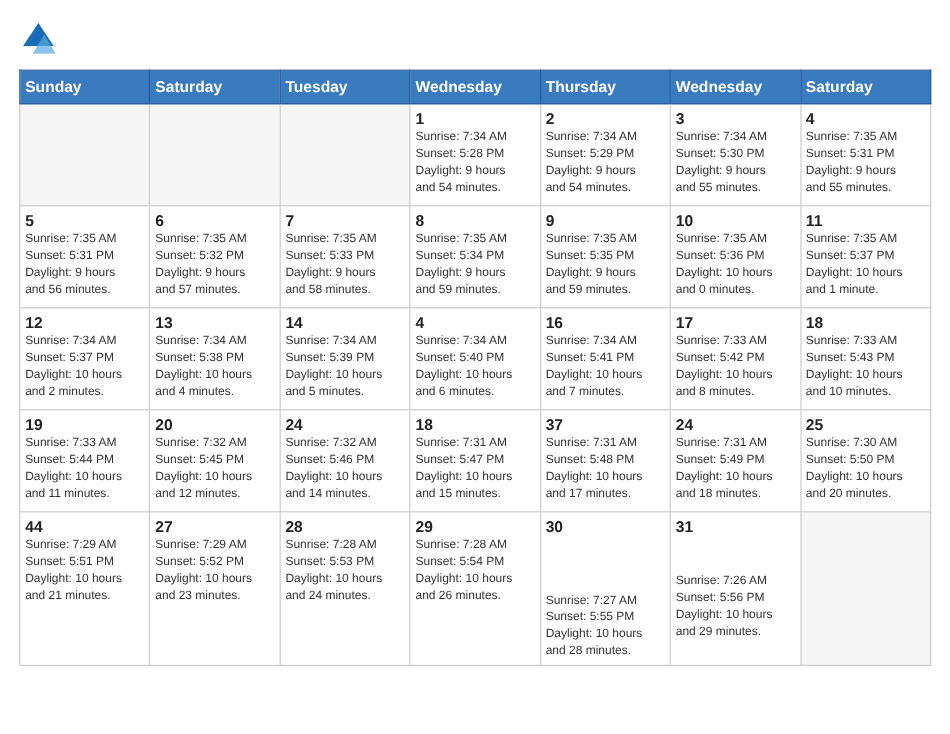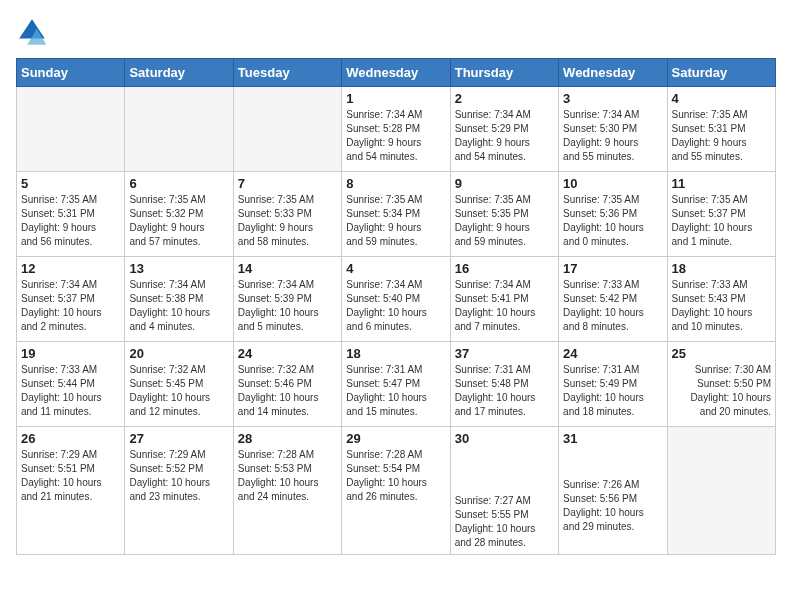--- a/index.html
+++ b/index.html
@@ -285,29 +285,29 @@
         </td>
         <td>
           <div class="day-num">24</div>
           <div class="day-info" style="white-space: pre-line;">Sunrise: 7:31 AM
 Sunset: 5:49 PM
 Daylight: 10 hours
 and 18 minutes.</div>
         </td>
         <td>
           <div class="day-num">25</div>
-          <div class="day-info" style="white-space: pre-line; text-align: right;">Sunrise: 7:30 AM
+          <div class="day-info" style="white-space: pre-line;">Sunrise: 7:30 AM
 Sunset: 5:50 PM
 Daylight: 10 hours
 and 20 minutes.</div>
         </td>
       </tr>
       <tr>
         <td>
-          <div class="day-num">26</div>
+          <div class="day-num">44</div>
           <div class="day-info" style="white-space: pre-line;">Sunrise: 7:29 AM
 Sunset: 5:51 PM
 Daylight: 10 hours
 and 21 minutes.</div>
         </td>
         <td>
           <div class="day-num">27</div>
           <div class="day-info" style="white-space: pre-line;">Sunrise: 7:29 AM
 Sunset: 5:52 PM
 Daylight: 10 hours

